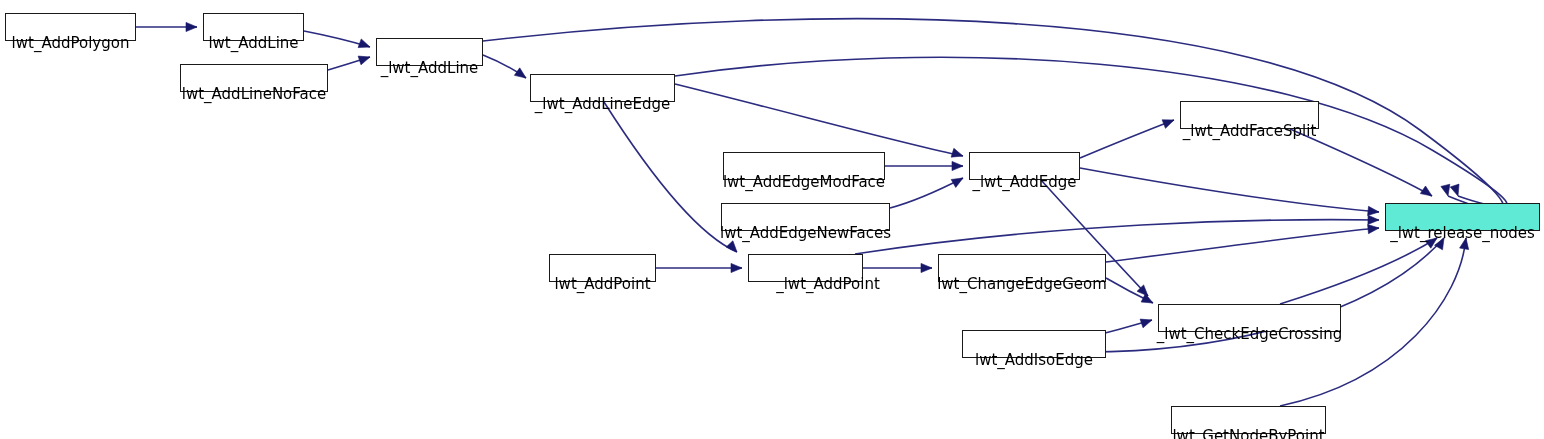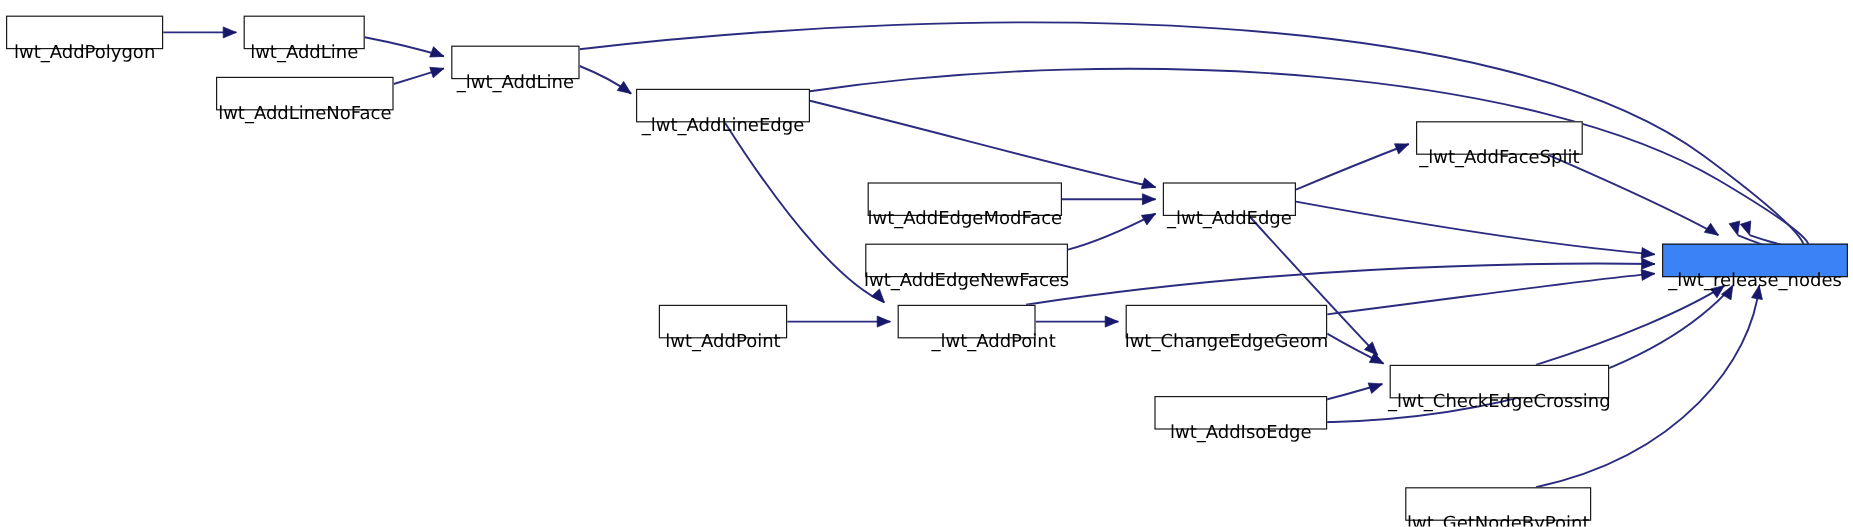--- a/index.html
+++ b/index.html
@@ -43,21 +43,21 @@
     display: flex;
     align-items: center;
     justify-content: center;
     font-size: 15px;
     line-height: 1;
     white-space: nowrap;
     letter-spacing: 0px;
     z-index: 5;
   }
   .gnode.highlight {
-    background: #3b82f6;
+    background: #5eead4;
     border-color: #1a1a1a;
   }
   .gnode-label {
     display: block;
     padding: 0 7px;
     margin-top: 32px;
   }
 </style>
 </head>
 <body>

